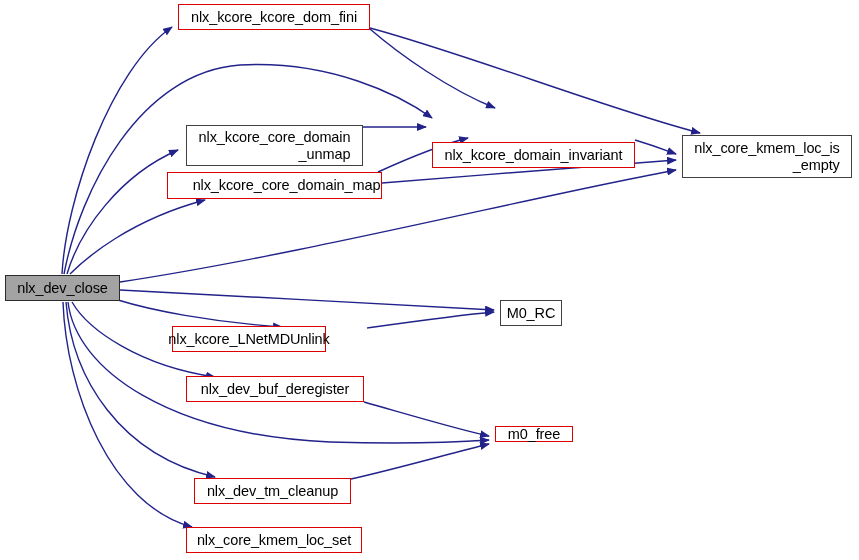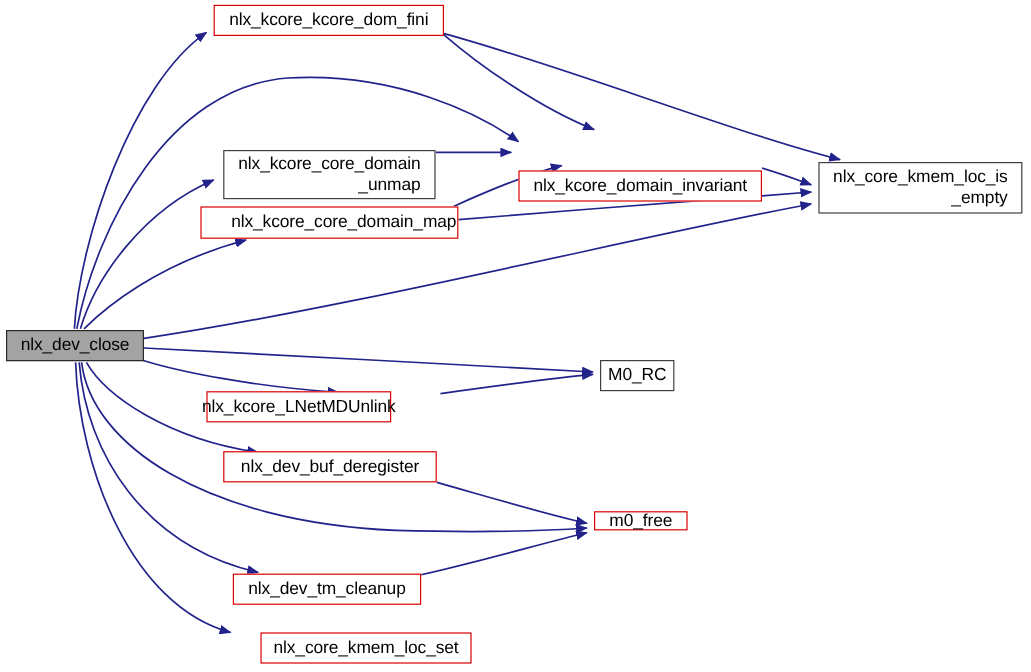--- a/index.html
+++ b/index.html
@@ -86,18 +86,18 @@
       <div class="node " style="left: 178px; top: 4px; width: 192px; height: 26px;">nlx_kcore_kcore_dom_fini</div>
       <div class="node plain" style="left: 186px; top: 107px; width: 177px; height: 41px; margin-top: 18px;">nlx_kcore_core_domain
 _unmap</div>
       <div class="node " style="left: 167px; top: 172px; width: 215px; height: 27px; padding-left: 24px;">nlx_kcore_core_domain_map</div>
       <div class="node " style="left: 432px; top: 114px; width: 203px; height: 26px; margin-top: 28px;">nlx_kcore_domain_invariant</div>
       <div class="node plain" style="left: 682px; top: 135px; width: 170px; height: 43px;">nlx_core_kmem_loc_is
 _empty</div>
       <div class="node " style="left: 172px; top: 326px; width: 154px; height: 26px;">nlx_kcore_LNetMDUnlink</div>
       <div class="node " style="left: 186px; top: 376px; width: 178px; height: 26px;">nlx_dev_buf_deregister</div>
       <div class="node " style="left: 194px; top: 478px; width: 157px; height: 26px;">nlx_dev_tm_cleanup</div>
-      <div class="node " style="left: 186px; top: 527px; width: 176px; height: 26px; margin-left: 31px;">nlx_core_kmem_loc_set</div>
+      <div class="node " style="left: 186px; top: 527px; width: 176px; height: 26px;">nlx_core_kmem_loc_set</div>
       <div class="node plain" style="left: 500px; top: 300px; width: 62px; height: 26px;">M0_RC</div>
       <div class="node " style="left: 495px; top: 426px; width: 78px; height: 16px;">m0_free</div>
     </div>
 
 </div>
 
 </body></html>

